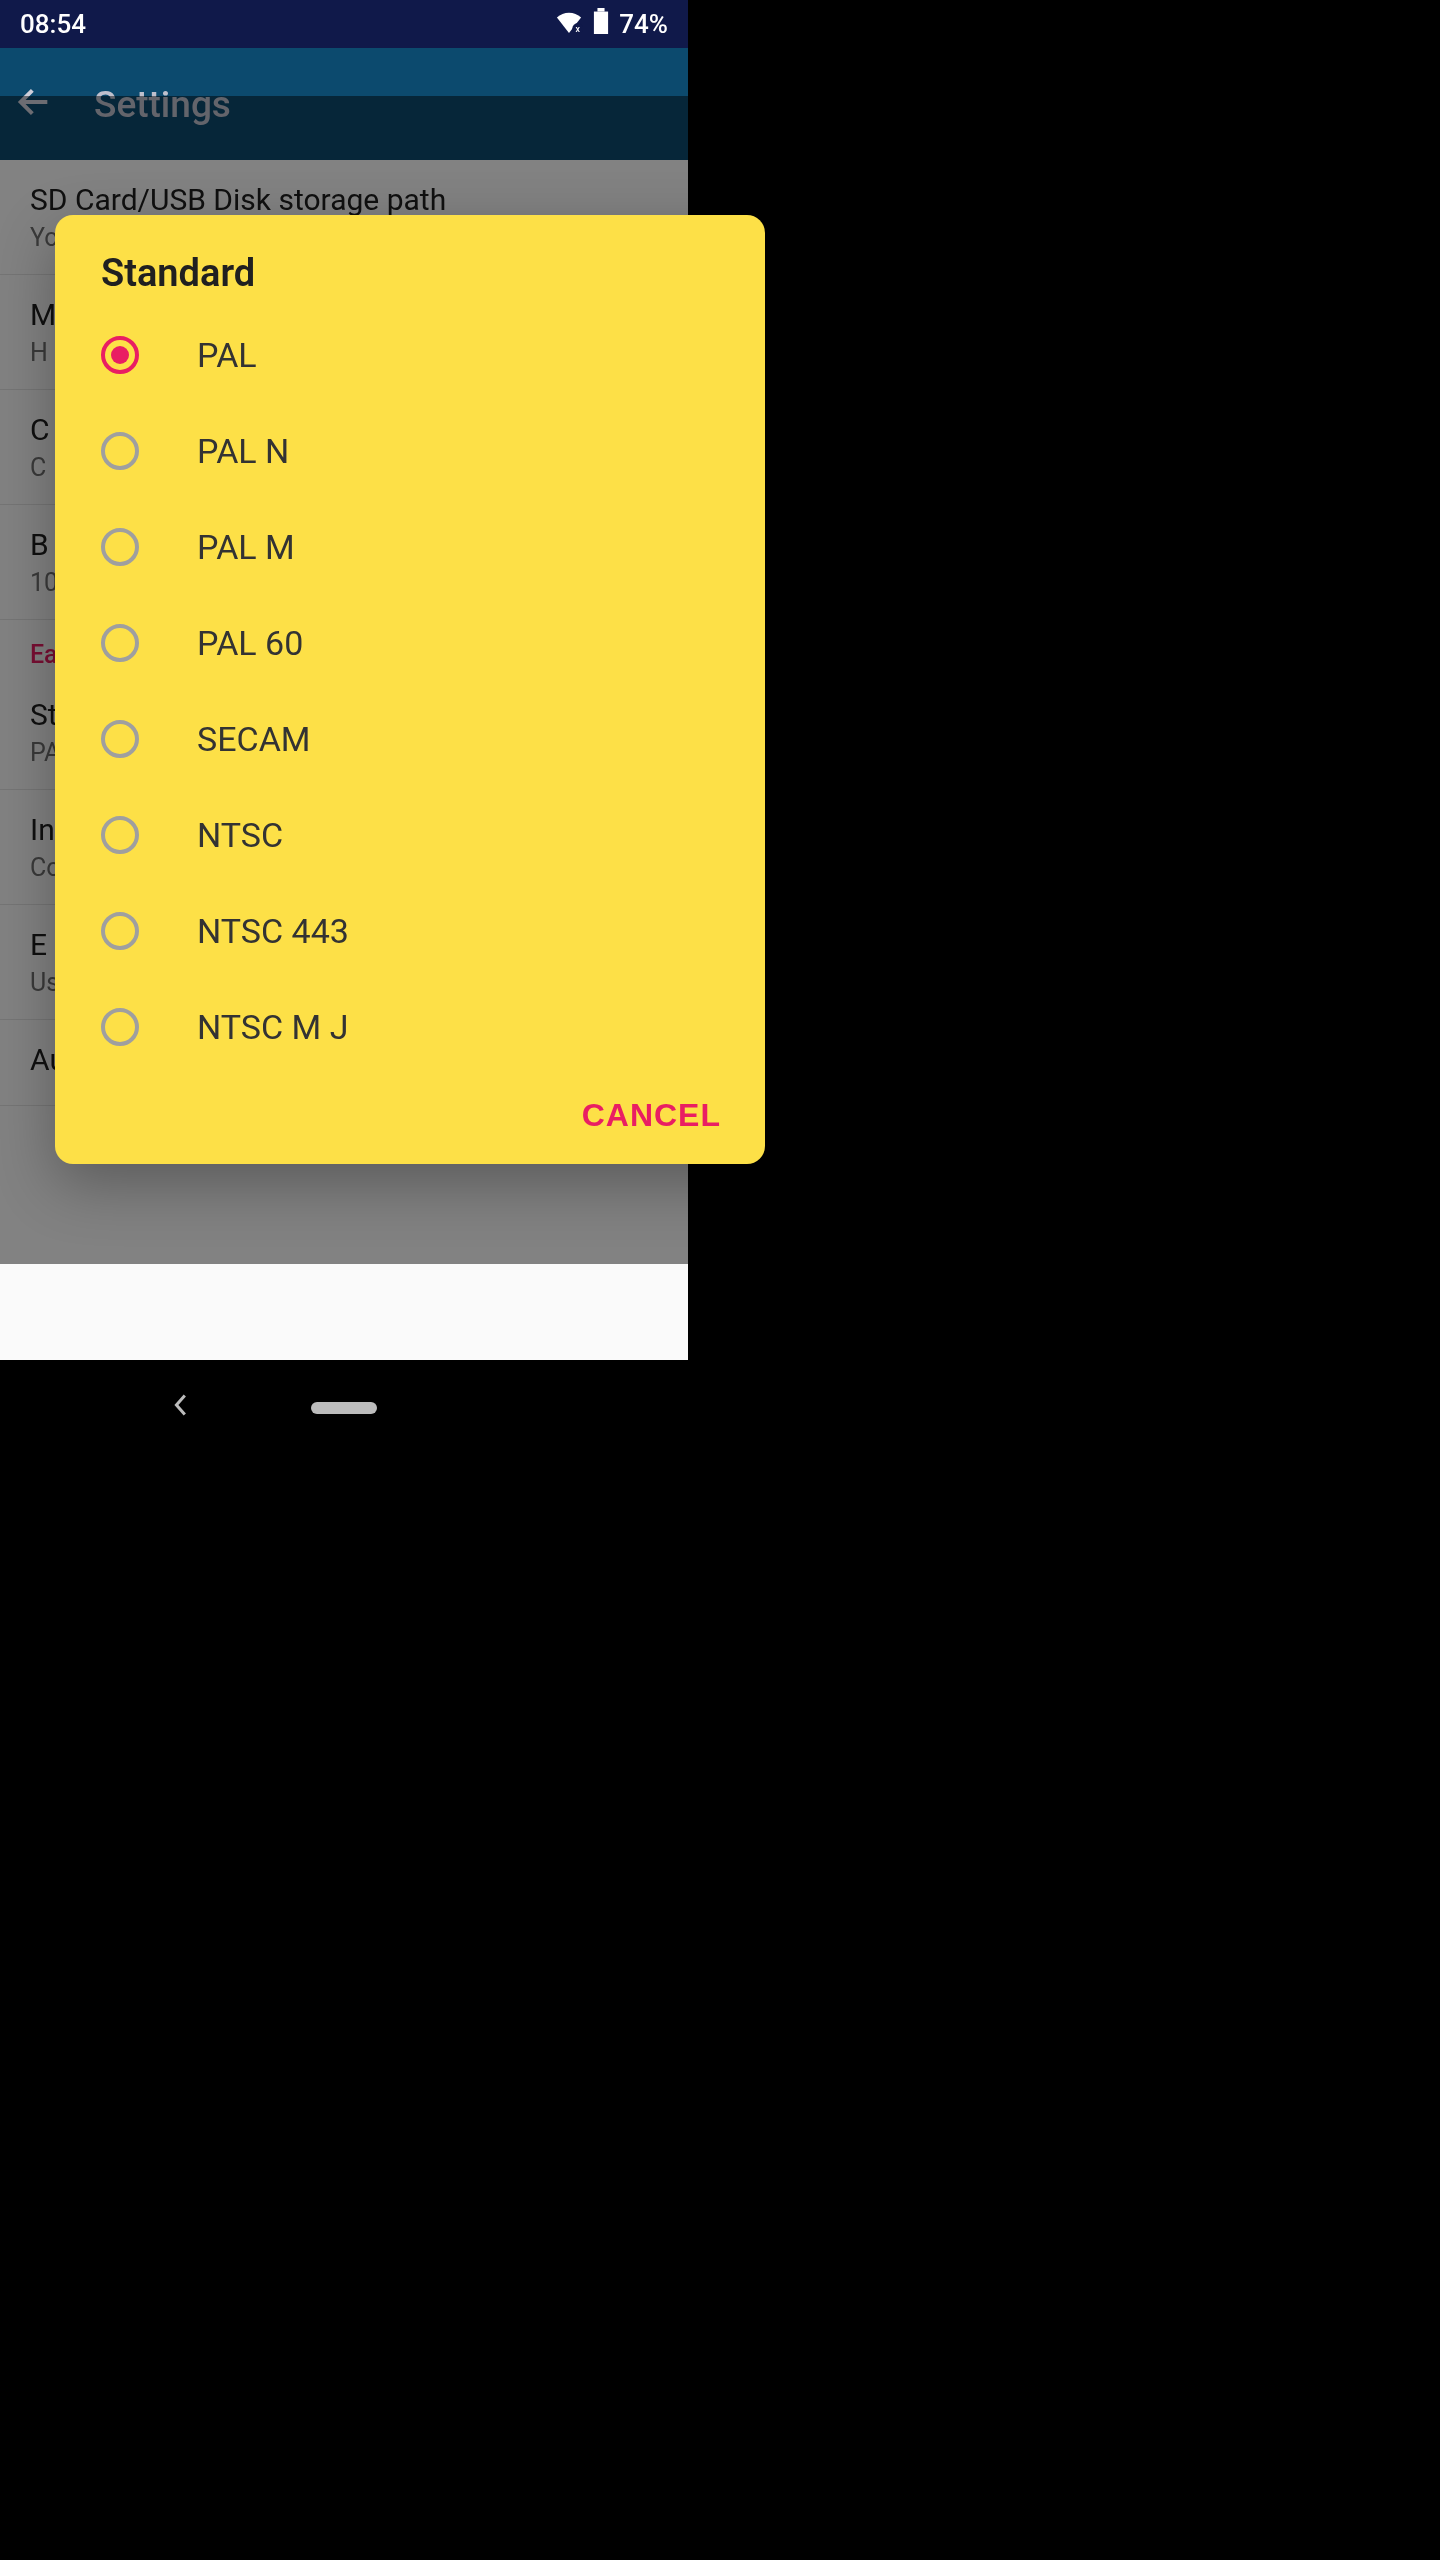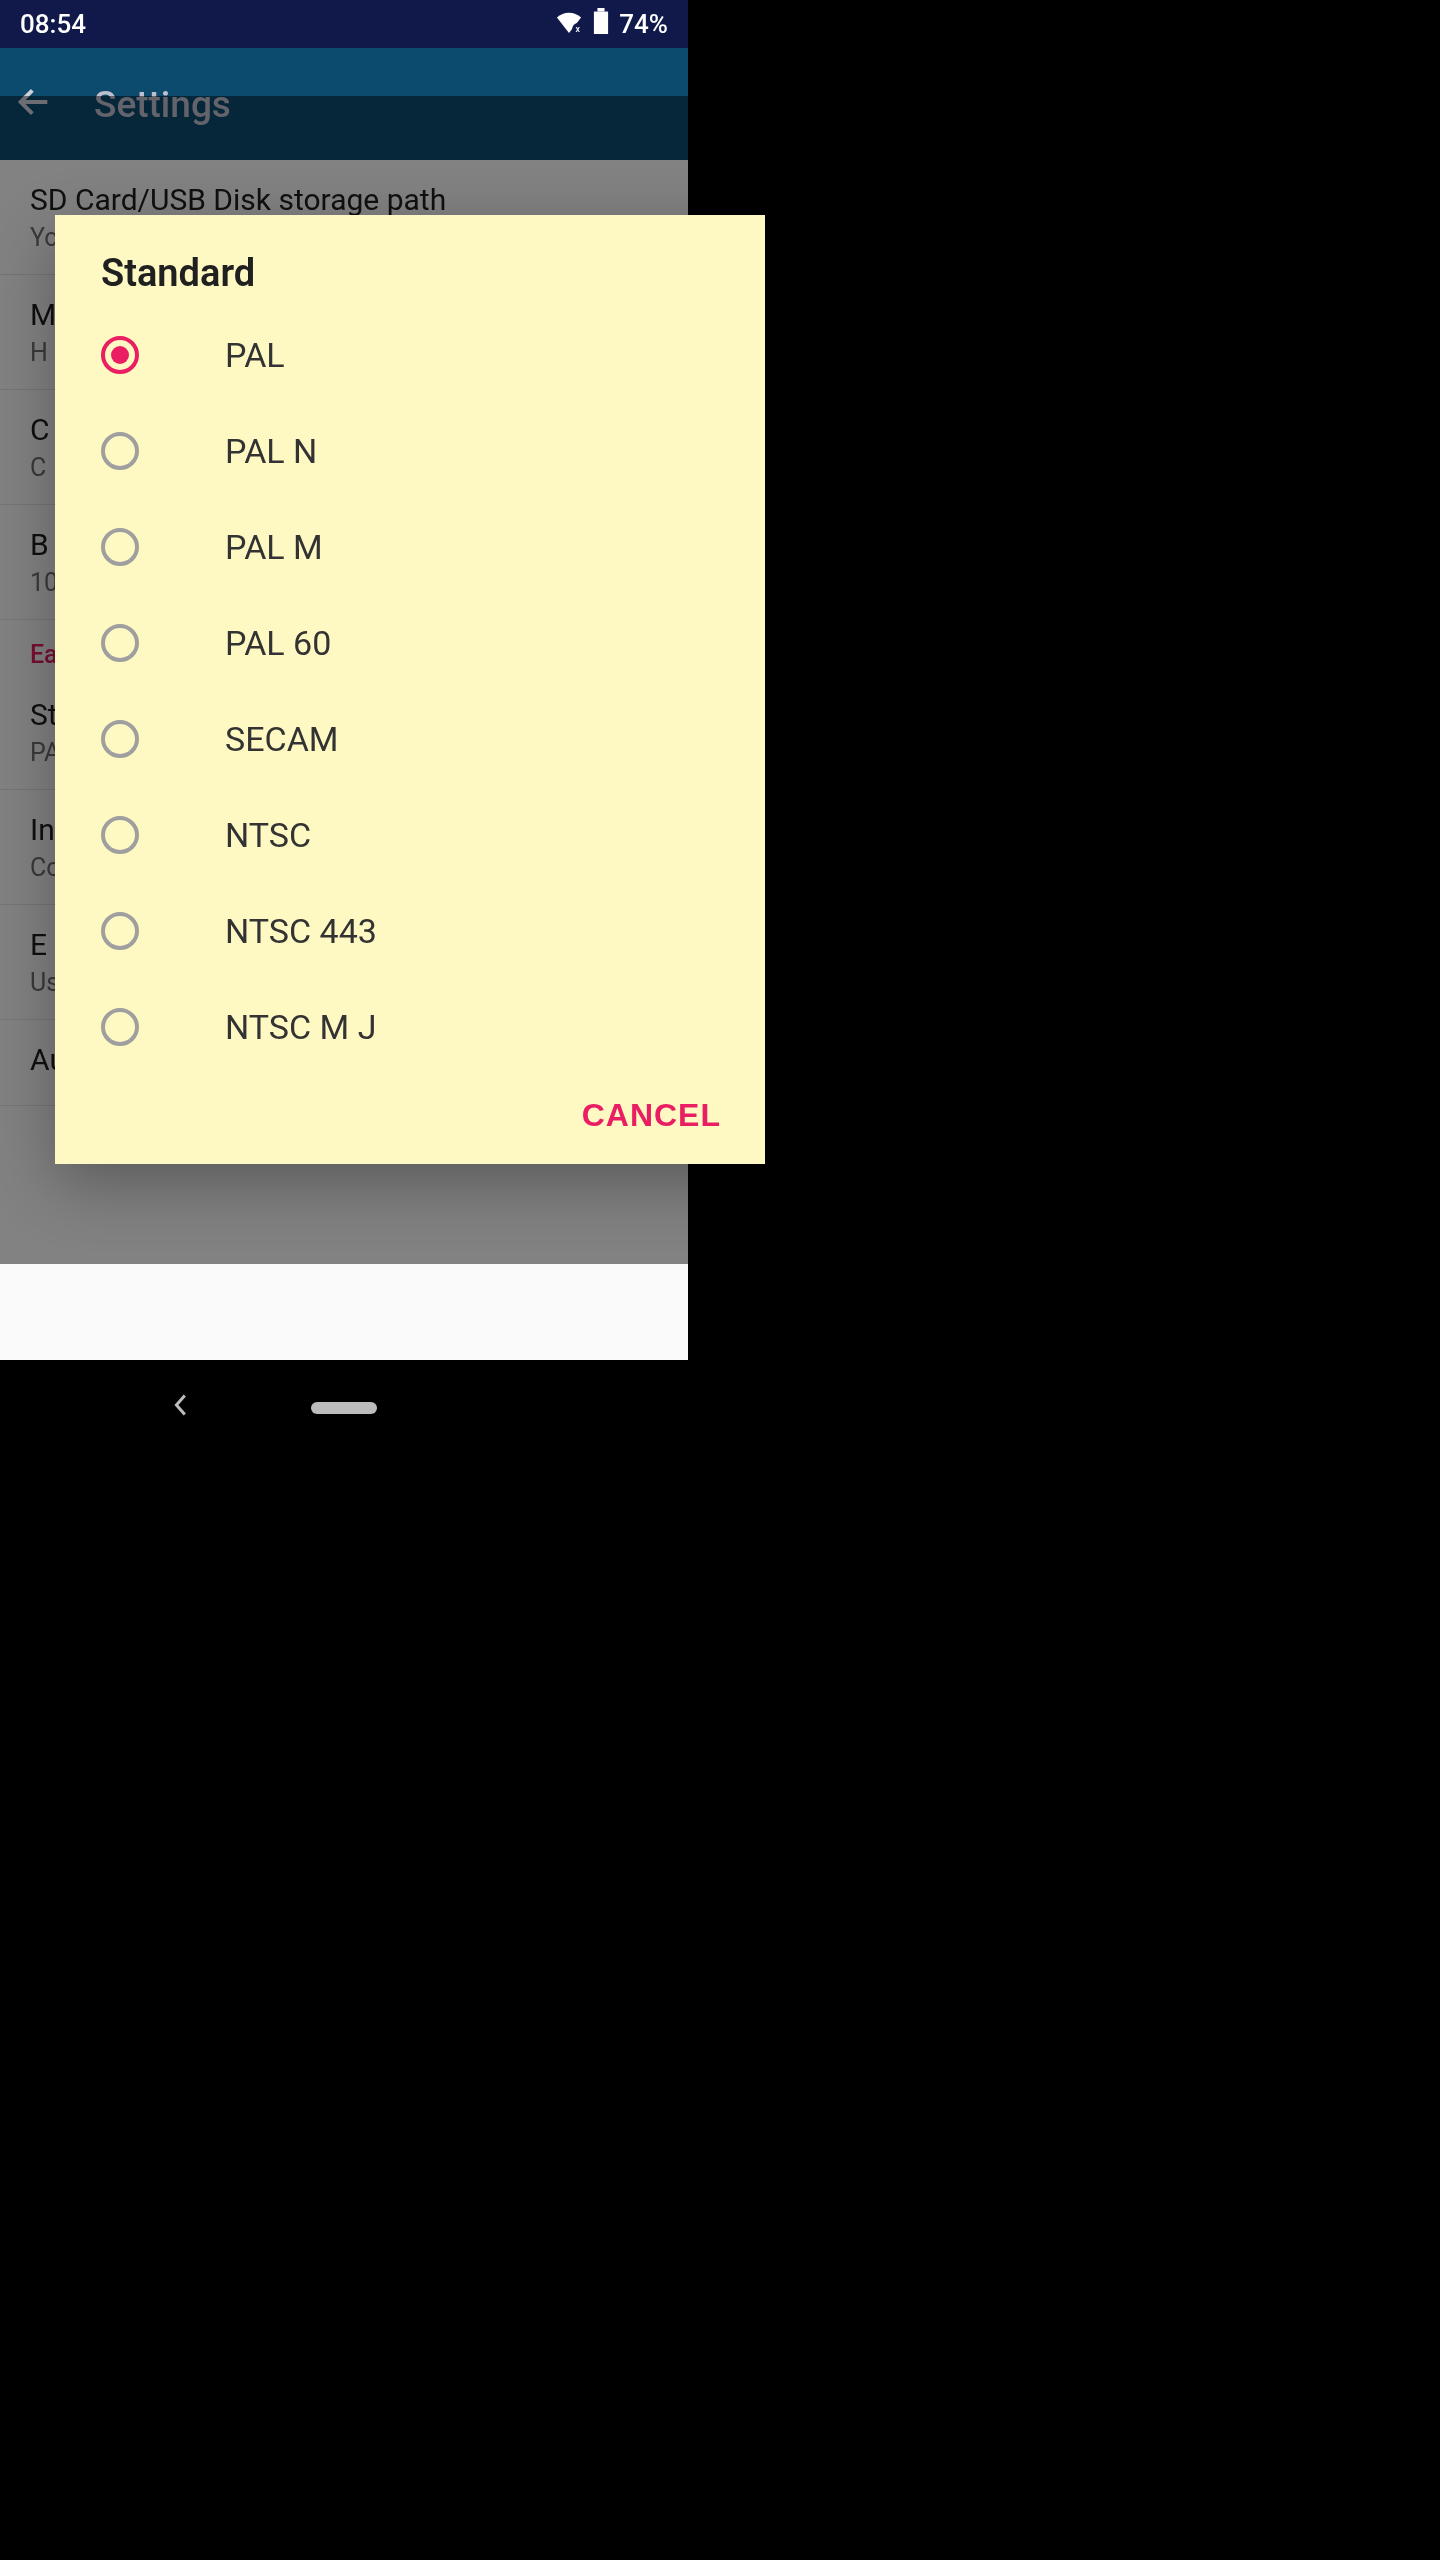--- a/index.html
+++ b/index.html
@@ -32,24 +32,24 @@
   .toggle .track { position: absolute; left: 0; right: 0; top: 10px; height: 20px; border-radius: 10px; background: #f8bbd0; }
   .toggle .thumb { position: absolute; right: -4px; top: 2px; width: 36px; height: 36px; border-radius: 50%; background: #e91e63; }
 
   
   .scrim { position: absolute; inset: 0; top: 48px; bottom: 96px; background: rgba(0,0,0,0.48); }
 
   
   .content { position: absolute; top: 48px; left: 0; right: 0; bottom: 96px; overflow: hidden; }
 
   
-  .dialog { position: absolute; top: 215px; left: 55px; width: 710px; background: #fef9c3; border-radius: 0; box-shadow: 0 20px 60px rgba(0,0,0,0.3); padding-top: 36px; }
+  .dialog { position: absolute; top: 215px; left: 55px; width: 710px; background: #fde047; border-radius: 18px; box-shadow: 0 20px 60px rgba(0,0,0,0.3); padding-top: 36px; }
   .dialog-title { color: #202020; font-size: 38px; font-weight: 600; padding: 0 46px 12px; }
   .radio-list { padding-top: 0px; }
-  .radio-row { display: flex; align-items: center; gap: 86px; padding: 0 46px; height: 96px; cursor: pointer; }
+  .radio-row { display: flex; align-items: center; gap: 58px; padding: 0 46px; height: 96px; cursor: pointer; }
   .radio { width: 38px; height: 38px; border-radius: 50%; border: 4px solid #9f9f9f; position: relative; flex-shrink: 0; }
   .radio.selected { border-color: #e91e63; }
   .radio.selected::after { content: ""; position: absolute; left: 50%; top: 50%; width: 18px; height: 18px; border-radius: 50%; background: #e91e63; transform: translate(-50%, -50%); }
   .radio-label { color: #333; font-size: 34px; }
   .dialog-actions { display: flex; justify-content: flex-end; padding: 22px 44px 30px; }
   .cancel-btn { color: #e91e63; font-size: 32px; font-weight: 600; letter-spacing: 1px; background: none; border: none; cursor: pointer; margin-left: 32px; }
 
   
   .nav-bar { position: absolute; bottom: 0; left: 0; right: 0; height: 96px; background: #000; display: flex; align-items: center; justify-content: center; }
   .nav-back { position: absolute; left: 170px; color: #bbb; font-size: 26px; }

